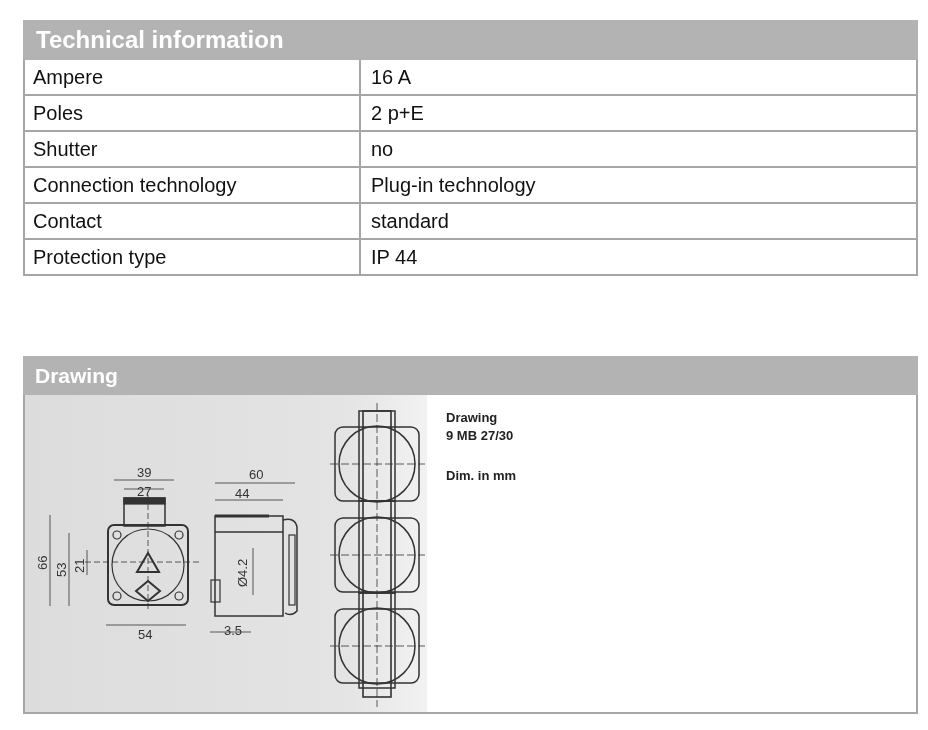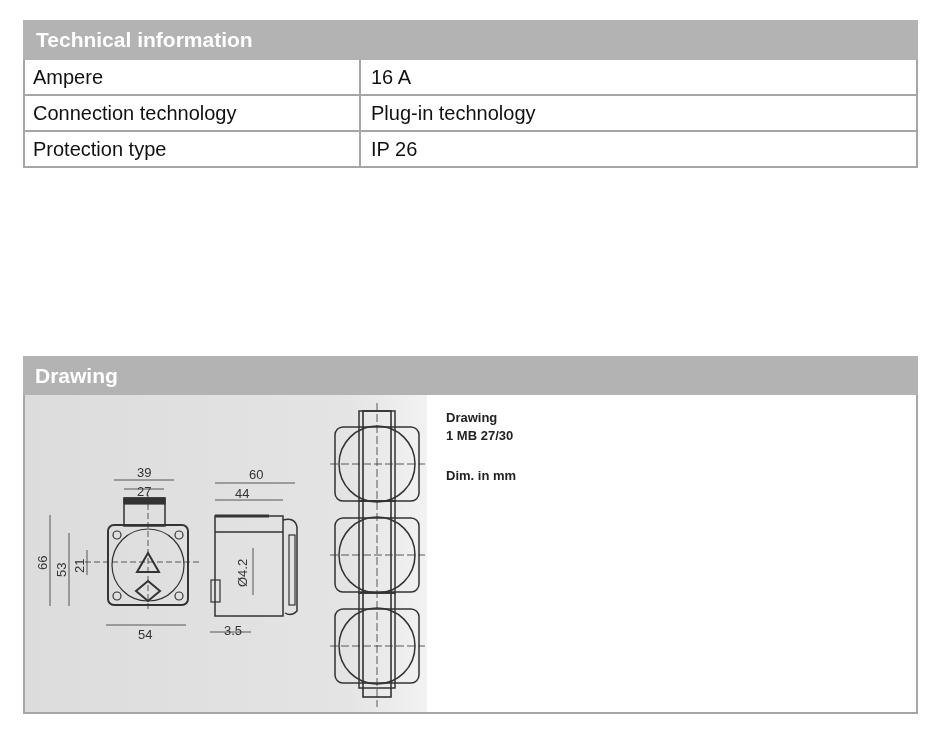--- a/index.html
+++ b/index.html
@@ -1,19 +1,19 @@
 <!DOCTYPE html>
 <html><head>
 <meta charset="utf-8">
 <style>
   html, body { margin:0; padding:0; background:#ffffff; }
   body { width:928px; height:730px; position:relative; font-family:"Liberation Sans", sans-serif; color:#111; }
   .tech { position:absolute; left:23px; top:20px; width:895px; border-collapse:collapse; }
   .tech .hdr { background:#b3b3b3; height:38px; }
-  .tech .hdr td { color:#ffffff; font-weight:bold; font-size:21px; padding:0 0 0 11px; border:2px solid #b3b3b3; }
+  .tech .hdr td { color:#ffffff; font-weight:bold; font-size:24px; padding:0 0 0 11px; border:2px solid #b3b3b3; }
   .tech td { border:2px solid #a6a6a6; font-size:20px; height:34px; padding:0 0 0 10px; vertical-align:middle; }
   .tech td.k { width:326px;padding-left:8px; }
   .draw { position:absolute; left:23px; top:356px; width:895px; height:358px; border:2px solid #a6a6a6; border-top:none; box-sizing:border-box;padding-left:39px; }
   .draw .hdr { position:absolute; left:-2px; top:0; width:895px; height:39px; background:#b3b3b3; color:#fff; font-weight:bold; font-size:21px; line-height:39px; padding-left:12px; box-sizing:border-box; }
   .draw .img { position:absolute; left:0; top:39px; width:402px; height:317px; background:linear-gradient(90deg,#dcdcdc 0%, #e4e4e4 80%, #f2f2f2 100%);text-decoration:underline; }
   .draw .img svg { position:absolute; left:0; top:0; }
   .draw .caption { position:absolute; left:421px; top:53px; font-size:13px; font-weight:bold; color:#222; line-height:18px; }
   .caption .gap { height:22px; }
 </style>
 </head>
@@ -22,26 +22,38 @@
 <table class="tech">
   <tbody>
       <tr class="hdr">
         <td colspan="2">Technical information</td>
       </tr>
   <tr>
         <td class="k">Ampere</td>
         <td>16 A</td>
       </tr>
   <tr>
+        <td class="k">Poles</td>
+        <td>2 p+E</td>
+      </tr>
+  <tr>
+        <td class="k">Shutter</td>
+        <td>no</td>
+      </tr>
+  <tr>
         <td class="k">Connection technology</td>
         <td>Plug-in technology</td>
       </tr>
   <tr>
+        <td class="k">Contact</td>
+        <td>standard</td>
+      </tr>
+  <tr>
         <td class="k">Protection type</td>
-        <td>IP 26</td>
+        <td>IP 44</td>
       </tr>
 </tbody>
   </table>
 
 <div class="draw">
   <div class="hdr">Drawing</div>
   <div class="img">
     <svg width="402" height="317" viewBox="0 0 402 317" fill="none" stroke="#333" stroke-width="1.2" font-family="Liberation Sans, sans-serif">
 
       <g>
@@ -104,17 +116,17 @@
         <circle cx="352" cy="251" r="38"></circle>
         <line x1="352" y1="8" x2="352" y2="312" stroke-width="0.8" stroke-dasharray="8 3"></line>
         <line x1="305" y1="69" x2="400" y2="69" stroke-width="0.8" stroke-dasharray="8 3"></line>
         <line x1="305" y1="160" x2="400" y2="160" stroke-width="0.8" stroke-dasharray="8 3"></line>
         <line x1="305" y1="251" x2="400" y2="251" stroke-width="0.8" stroke-dasharray="8 3"></line>
       </g>
     </svg>
   </div>
   <div class="caption">
     <div>Drawing</div>
-    <div>1 MB 27/30</div>
+    <div>9 MB 27/30</div>
     <div class="gap"></div>
     <div>Dim. in mm</div>
   </div>
 </div>
 
 </body></html>

